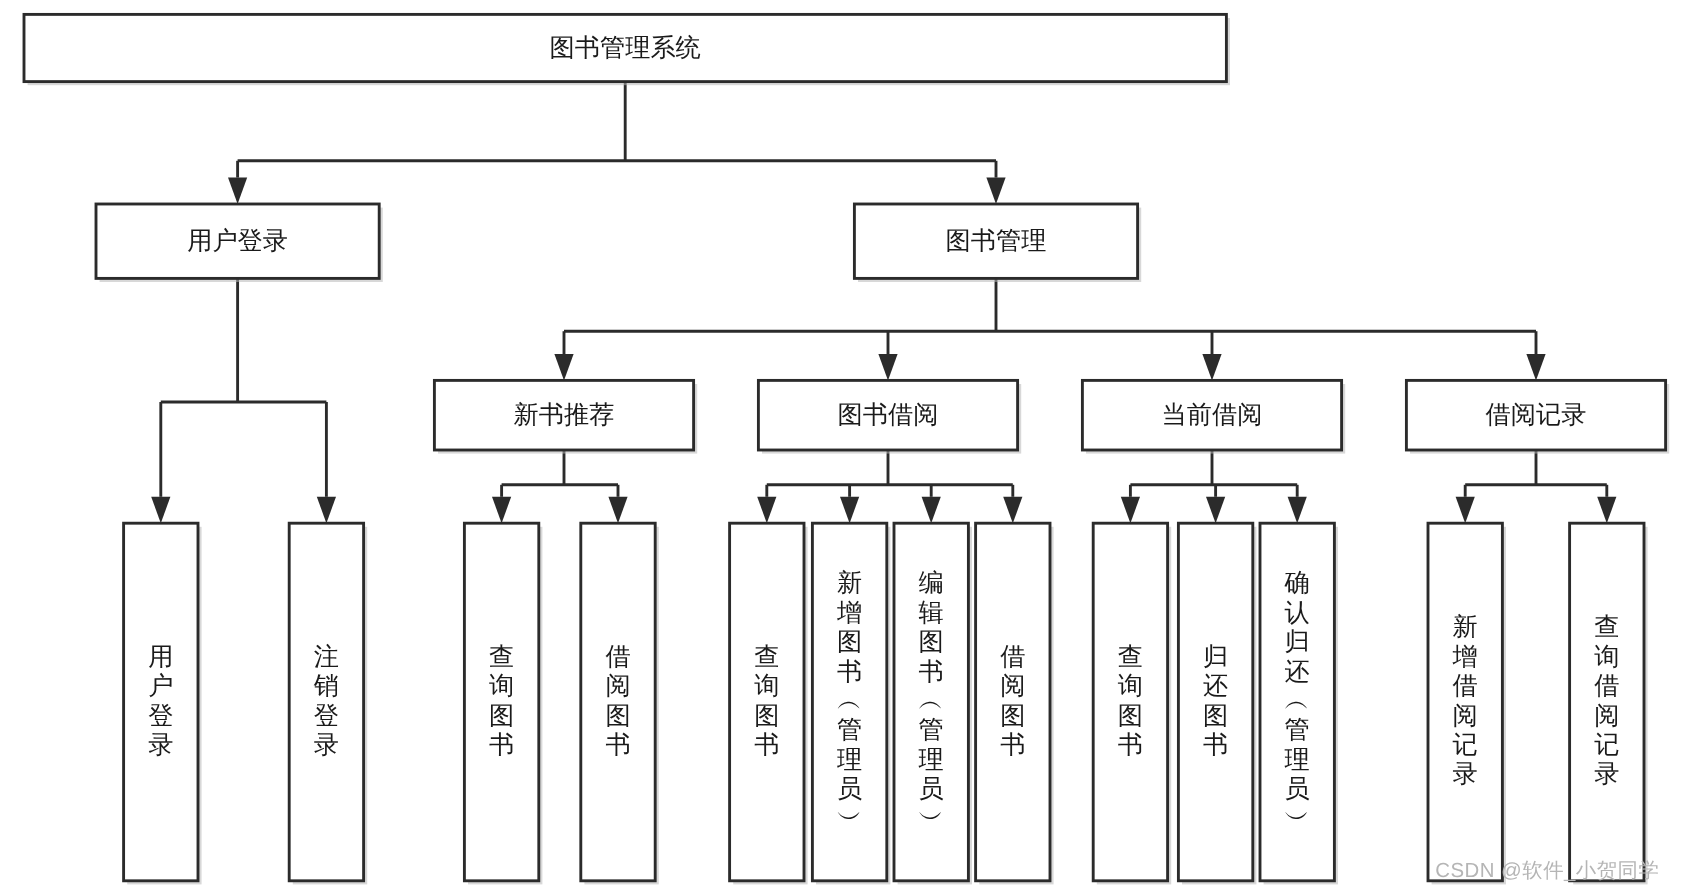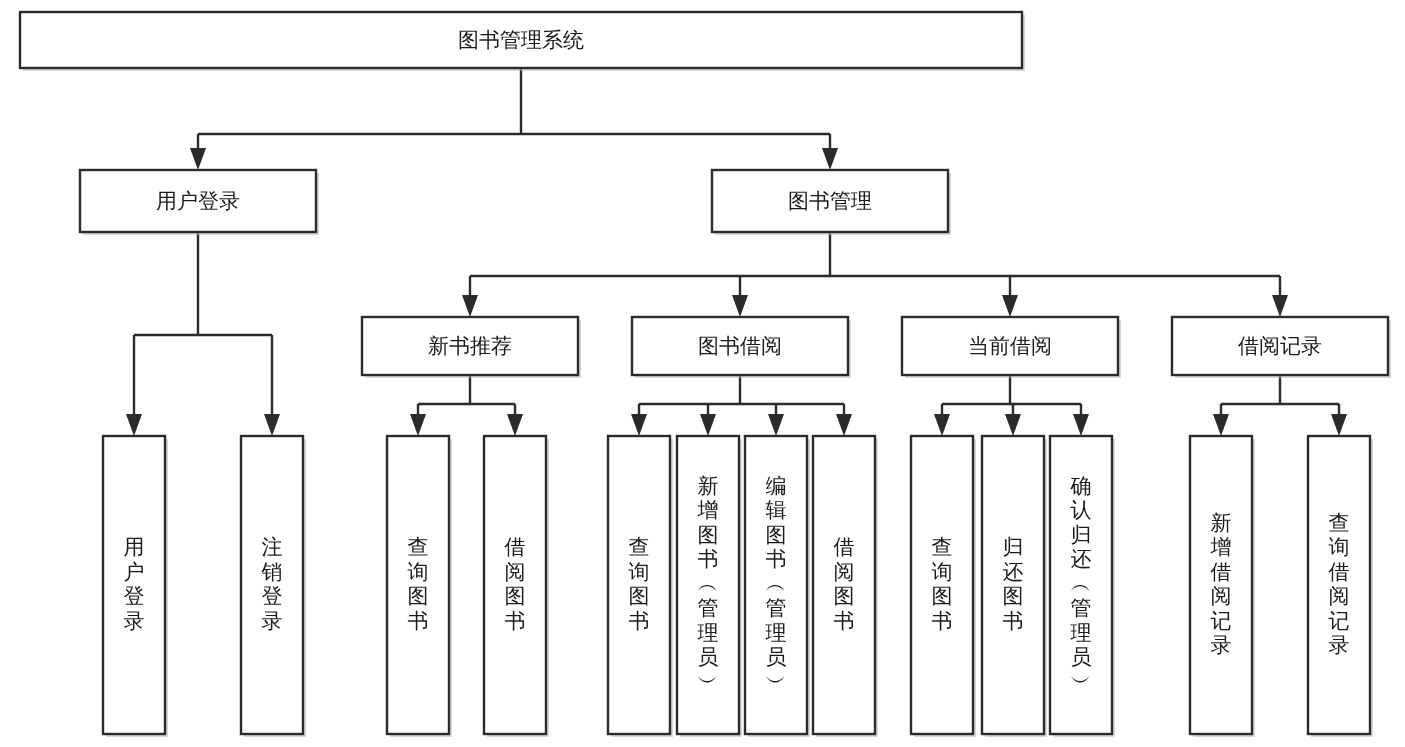--- a/index.html
+++ b/index.html
@@ -280,13 +280,14 @@
           <rect x="1308" y="436" width="62" height="298" class="node-box"></rect>
           <text x="1339" y="529.5" class="node-label-vertical">查</text>
           <text x="1339" y="554" class="node-label-vertical">询</text>
           <text x="1339" y="578.5" class="node-label-vertical">借</text>
           <text x="1339" y="603" class="node-label-vertical">阅</text>
           <text x="1339" y="627.5" class="node-label-vertical">记</text>
           <text x="1339" y="652" class="node-label-vertical">录</text>
         </g>
       </g>
   </svg>
+  <div class="watermark-text" style="left:1196px; top:714px;">CSDN @软件_小贺同学</div>
 </div>
 
 </body></html>

